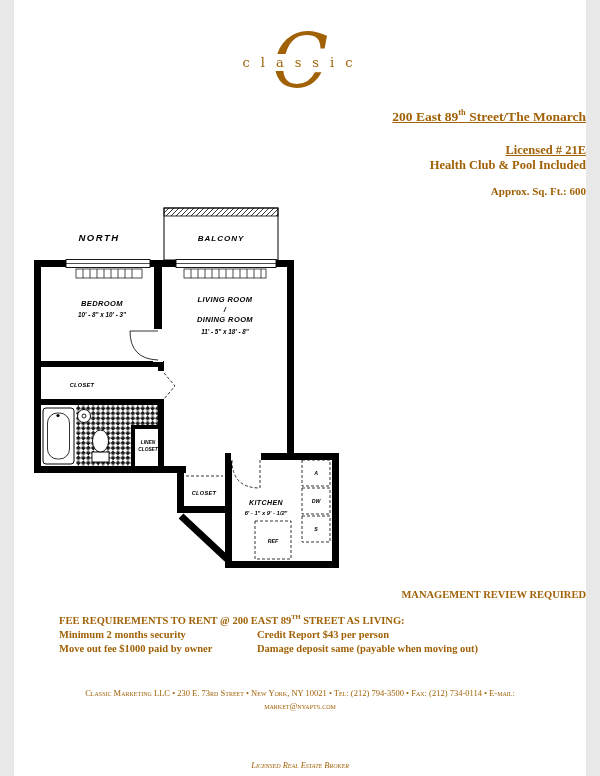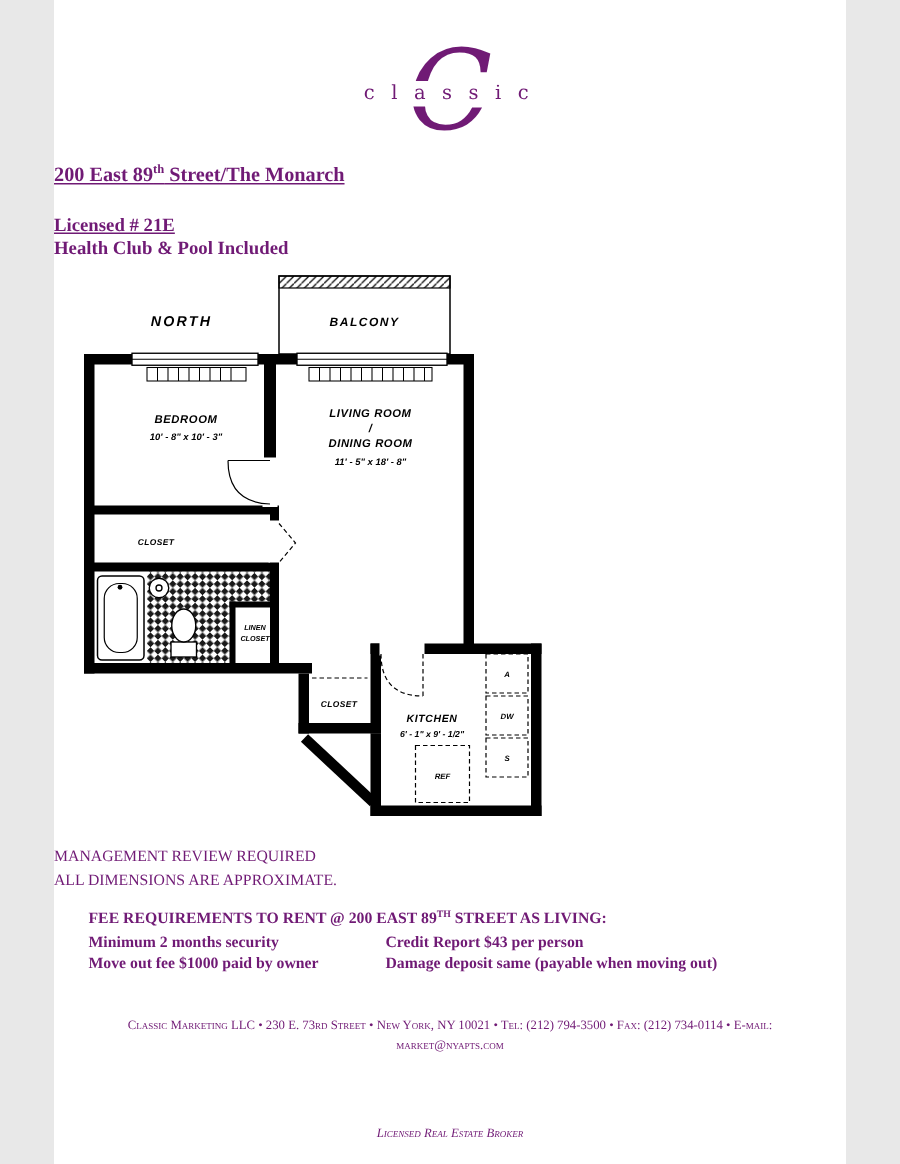--- a/index.html
+++ b/index.html
@@ -1,20 +1,20 @@
 <!DOCTYPE html>
 <html><head>
 <meta charset="utf-8">
 <style>
   html,body { margin:0; padding:0; background:#e8e8e8; }
   .page {
-    width:528px; height:776px; margin:0 auto; background:#fff; color:#701a75;
+    width:572px; height:776px; margin:0 auto; background:#fff; color:#a16207;
     font-family:"Liberation Serif", serif; position:relative; overflow:hidden;
   }
-  .center { text-align:left; }
+  .center { text-align:right; }
 
   
   .logo { position:relative; height:78px; margin-top:24px; }
   .logo-c {
     position:absolute; left:50%; top:0; transform:translateX(-50%);
     font-family:"DejaVu Serif", serif; font-style:italic; font-weight:400;
     font-size:74px; line-height:74px;
   }
   .logo-word {
     position:absolute; left:50%; top:30px; transform:translateX(-50%);
@@ -35,44 +35,45 @@
   .t-balcony { font-size:8px;   letter-spacing:1px; }
   .t-room    { font-size:7.5px; letter-spacing:.4px; }
   .t-dim     { font-size:6.3px; }
   .t-closet  { font-size:5.6px; letter-spacing:.3px; }
   .t-linen   { font-size:4.8px; }
   .t-kitchen { font-size:7px;   letter-spacing:.4px; }
   .t-dim-sm  { font-size:5.8px; }
   .t-appl    { font-size:5.2px; }
 
   
-  .notes { margin-top:8px; font-size:10.5px; font-weight:normal; line-height:1.55; }
+  .notes { margin-top:8px; font-size:10.5px; font-weight:bold; line-height:1.55; }
   .fees  { width:482px; margin:10px auto 0 auto; font-size:10.5px; font-weight:bold; }
   .fees-heading { margin-bottom:3px; }
   .fee-row { display:grid; grid-template-columns:198px 1fr; line-height:1.35; }
   .footer {
-    position:absolute; left:50%; bottom:14px; transform:translateX(-50%);
+    position:absolute; left:50%; bottom:4px; transform:translateX(-50%);
     width:474px; text-align:center; font-size:8.5px; line-height:1.5;
     font-variant:small-caps;
   }
   .footer-line2 { font-style:italic;margin-top:47px; }
 </style>
 </head>
 <body>
 
 <div class="page">
 
   <div class="logo">
     <span class="logo-c">C</span>
     <span class="logo-word">classic</span>
   </div>
 
   <div class="bldg-title center"><span>200 East 89</span><sup>th</sup><span> Street/The Monarch</span></div>
   <div class="apt-line center">Licensed # 21E</div>
   <div class="amen-line center">Health Club &amp; Pool Included</div>
+  <div class="sqft-line center">Approx. Sq. Ft.: 600</div>
 
   <div class="plan-wrap">
   <svg class="fp" width="340" height="372" viewBox="0 0 340 372" xmlns="http://www.w3.org/2000/svg">
     <defs>
       <pattern id="hatch" width="5" height="5" patternUnits="userSpaceOnUse">
         <path d="M0 5 L5 0" stroke="#000" stroke-width="0.8"></path>
       </pattern>
       <pattern id="tile" width="7" height="7" patternUnits="userSpaceOnUse" patternTransform="rotate(45)">
         <rect width="3.5" height="3.5" fill="#000"></rect>
         <rect x="3.5" y="3.5" width="3.5" height="3.5" fill="#000"></rect>
@@ -176,21 +177,20 @@
     <text class="t-dim-sm" x="252" y="312">6' - 1" x 9' - 1/2"</text>
     <text class="t-appl" x="302" y="272">A</text>
     <text class="t-appl" x="302" y="300">DW</text>
     <text class="t-appl" x="302" y="328">S</text>
     <text class="t-appl" x="259" y="340">REF</text>
   </svg>
   </div>
 
   <div class="notes center">
     <div>MANAGEMENT REVIEW REQUIRED</div>
-    <div>ALL DIMENSIONS ARE APPROXIMATE.</div>
   </div>
 
   <div class="fees">
     <div class="fees-heading"><span>FEE REQUIREMENTS TO RENT @ 200 EAST 89</span><sup>TH</sup><span> STREET AS LIVING:</span></div>
     <div class="fee-row">
       <span>Minimum 2 months security</span>
       <span>Credit Report $43 per person</span>
     </div>
     <div class="fee-row">
       <span>Move out fee $1000 paid by owner</span>

